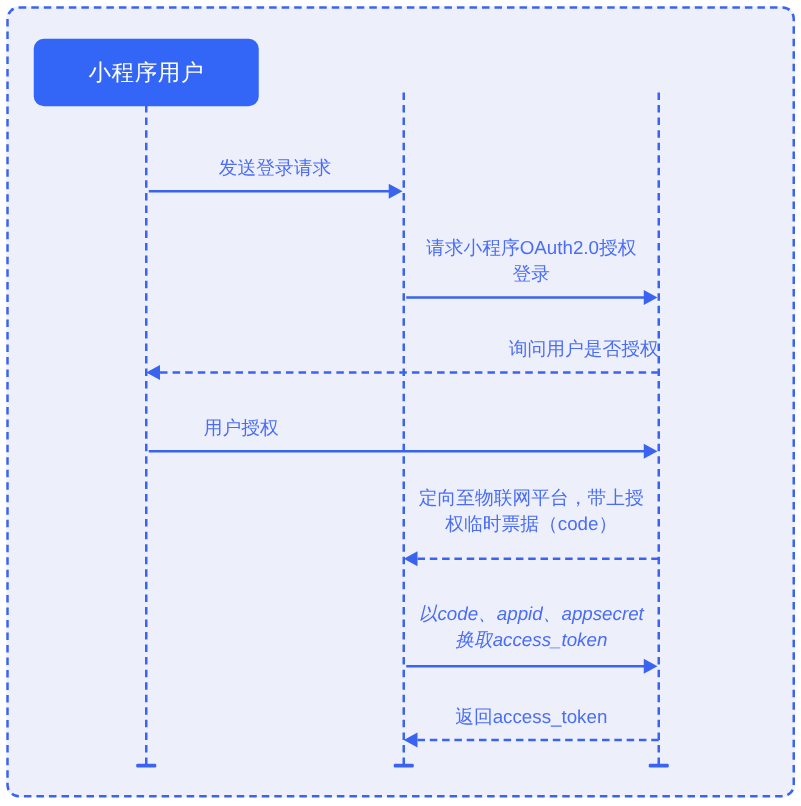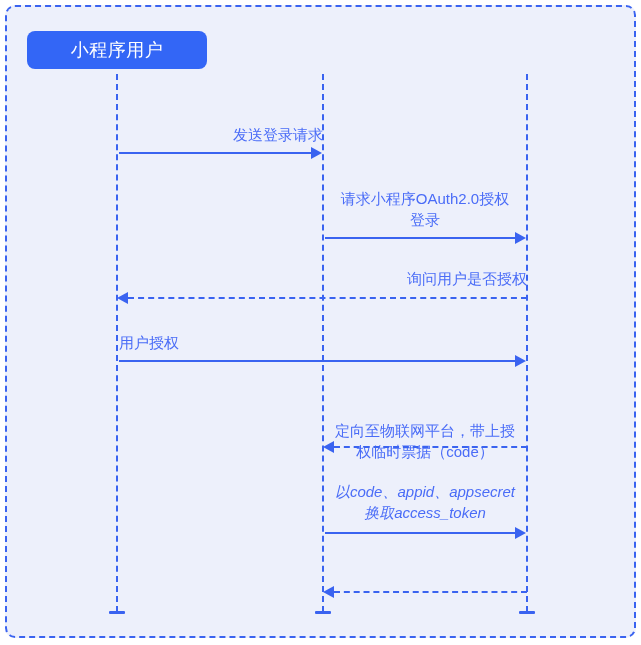--- a/index.html
+++ b/index.html
@@ -21,21 +21,21 @@
     top: 5px;
     width: 631px;
     height: 633px;
     box-sizing: border-box;
     background: #edf0fb;
     border: 2px dashed #3a63f0;
     border-radius: 10px;
   }
   .actor-box {
     position: absolute;
-    height: 38px;
+    height: 54px;
     background: #3366f6;
     border-radius: 8px;
     display: flex;
     align-items: center;
     justify-content: center;
     color: #ffffff;
     font-size: 18px;
     letter-spacing: 0.5px;
     white-space: nowrap;
   }
@@ -73,65 +73,66 @@
     border-right: 11px solid #3a63f0;
   }
   .msg-label {
     position: absolute;
     color: #4a6cf7;
     font-size: 15px;
     line-height: 21px;
     white-space: pre-line;
   }
   .msg-label.center { text-align: center; }
-  .msg-label.left   { text-align: left; }
-  .msg-label.right  { text-align: right; font-family: Liberation Serif, serif; }
+  .msg-label.left   { text-align: left; margin-left: 44px; }
+  .msg-label.right  { text-align: right; }
 </style>
 </head>
 <body>
 
 <div id="canvas">
 
   <div id="frame"></div>
 
   <div class="actor-box" style="left:27px; top:31px; width:180px;">
     <span>小程序用户</span>
   </div>
 
   <div class="lifeline" style="left:116px; top:74px; height:538px;"></div>
   <div class="lifeline" style="left:322px; top:74px; height:538px;"></div>
   <div class="lifeline" style="left:526px; top:74px; height:538px;"></div>
 
   <div class="terminator" style="left:109px; top:611px;"></div>
   <div class="terminator" style="left:315px; top:611px;"></div>
   <div class="terminator" style="left:519px; top:611px;"></div>
 
-  <div class="msg-label center" style="left:117px; top:124px; width:206px;text-align:right;">发送登录请求</div>
+  <div class="msg-label center" style="left:117px; top:124px; width:206px;">发送登录请求</div>
   <div class="msg-line" style="left:119px; top:152px; width:193px;"></div>
   <div class="arrow-head right" style="left:311px; top:147px;"></div>
 
   <div class="msg-label center" style="left:323px; top:188px; width:204px;text-align:center;">请求小程序OAuth2.0授权
 登录</div>
   <div class="msg-line" style="left:325px; top:237px; width:191px;"></div>
   <div class="arrow-head right" style="left:515px; top:232px;"></div>
 
   <div class="msg-label right" style="left:327px; top:269px; width:200px;">询问用户是否授权</div>
   <div class="msg-line dashed" style="left:128px; top:297px; width:399px;"></div>
   <div class="arrow-head left" style="left:117px; top:292px;"></div>
 
   <div class="msg-label left" style="left:119px; top:332px; width:250px;">用户授权</div>
   <div class="msg-line" style="left:119px; top:360px; width:397px;"></div>
   <div class="arrow-head right" style="left:515px; top:355px;"></div>
 
-  <div class="msg-label center" style="left:322px; top:420px; width:206px;">定向至物联网平台，带上授
+  <div class="msg-label center" style="left:322px; top:388px; width:206px;">定向至物联网平台，带上授
 权临时票据（code）</div>
   <div class="msg-line dashed" style="left:334px; top:446px; width:193px;"></div>
   <div class="arrow-head left" style="left:323px; top:441px;"></div>
 
   <div class="msg-label center" style="left:321px; top:481px; width:208px;font-style:italic;">以code、appid、appsecret
 换取access_token</div>
   <div class="msg-line" style="left:325px; top:532px; width:191px;"></div>
   <div class="arrow-head right" style="left:515px; top:527px;"></div>
 
+  <div class="msg-label center" style="left:322px; top:563px; width:206px;">返回access_token</div>
   <div class="msg-line dashed" style="left:334px; top:591px; width:193px;"></div>
   <div class="arrow-head left" style="left:323px; top:586px;"></div>
 
 </div>
 
 </body></html>

